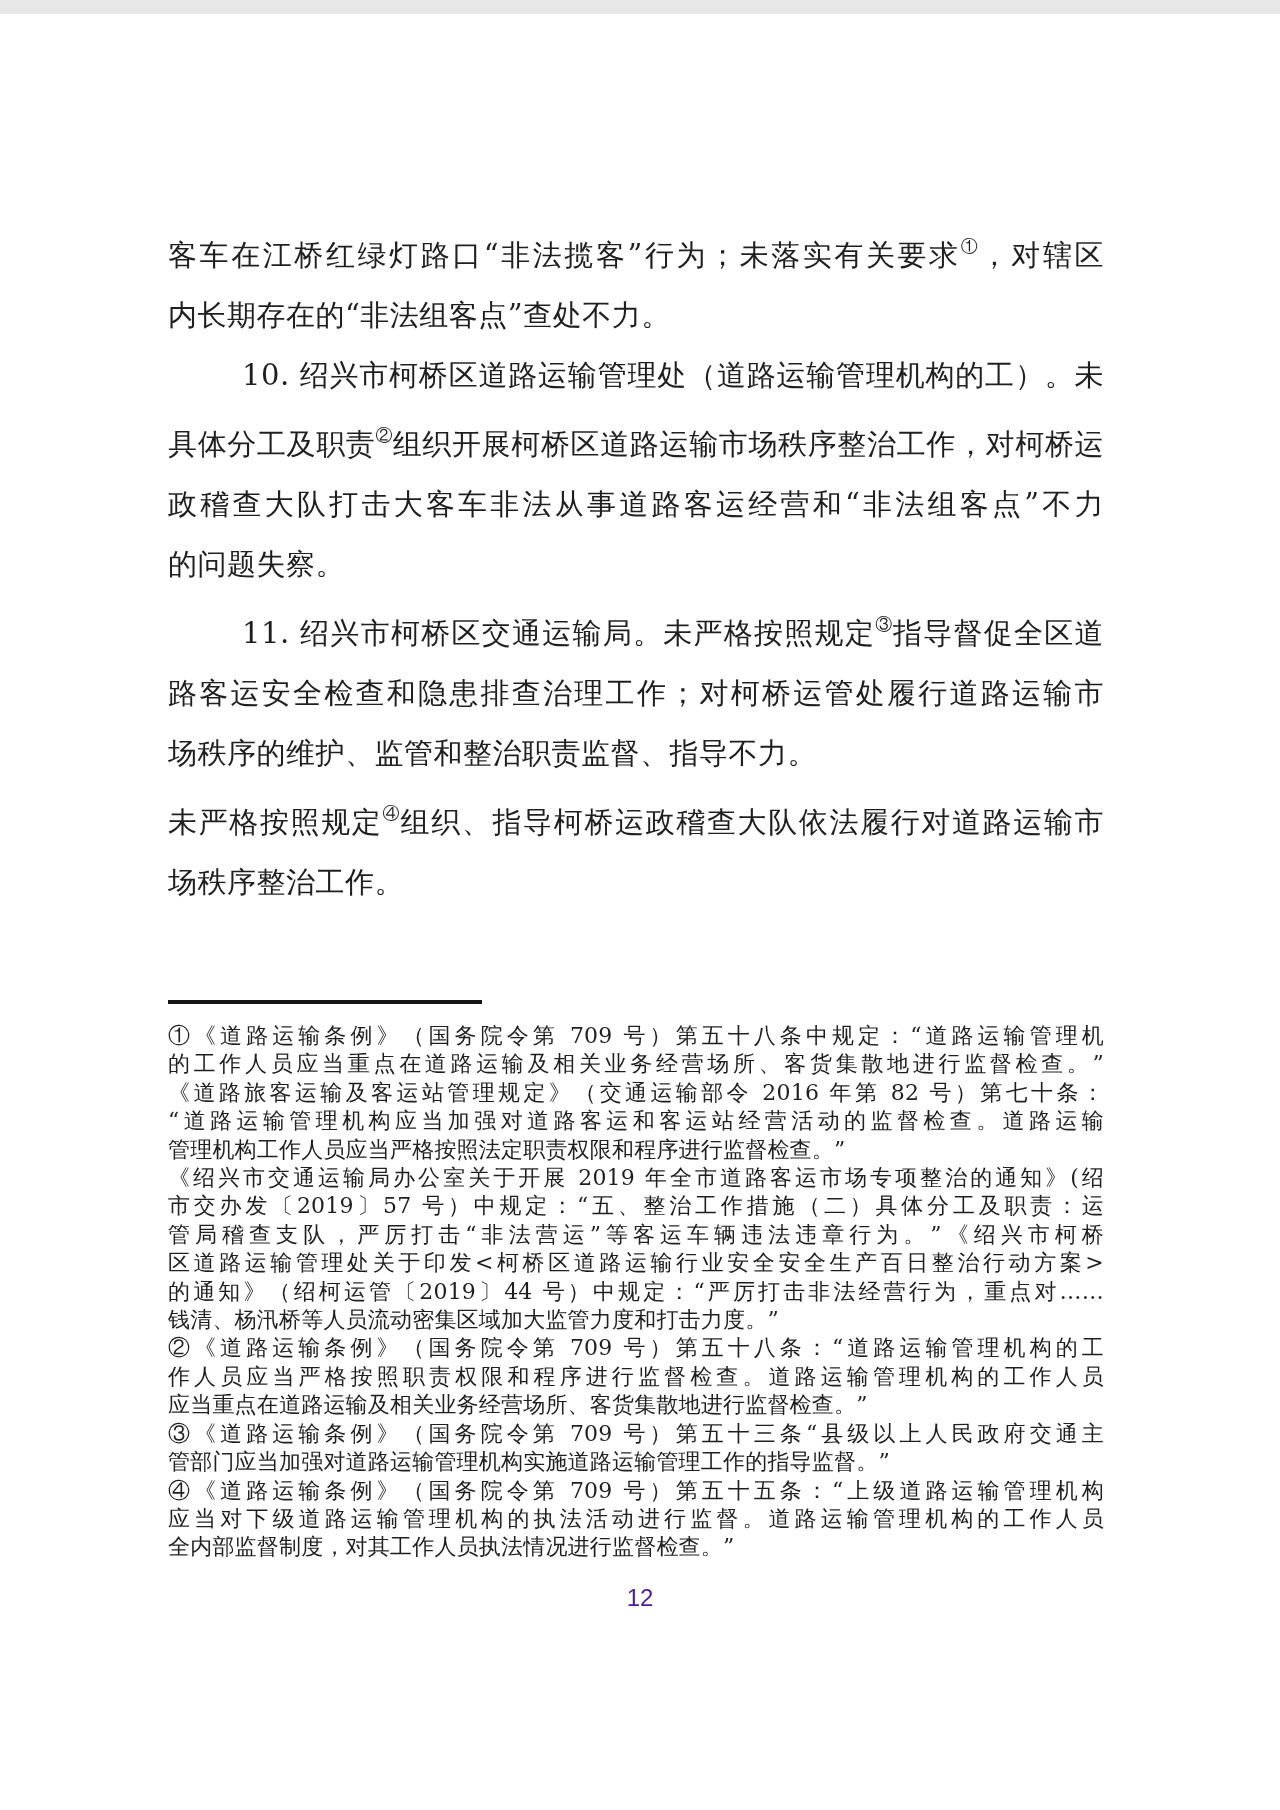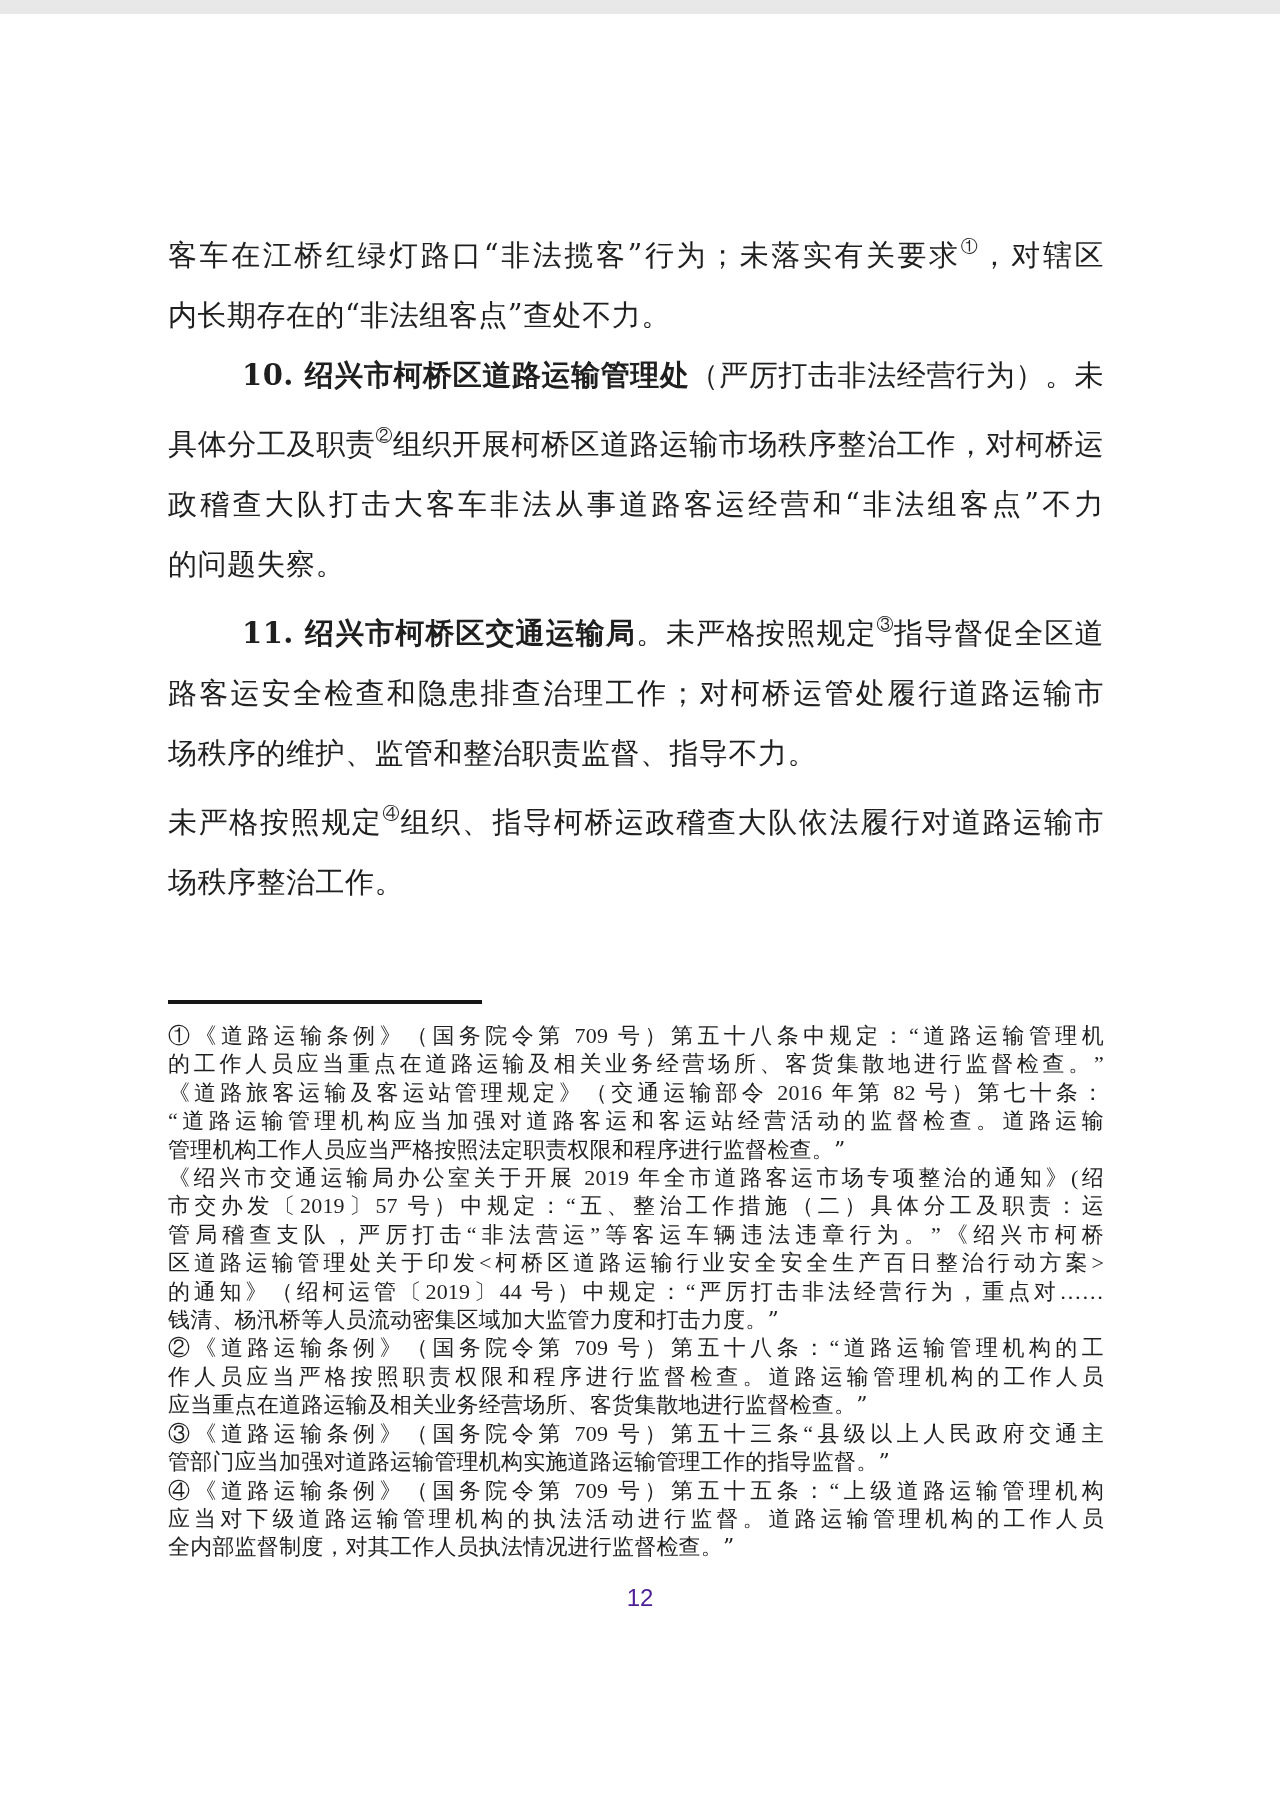--- a/index.html
+++ b/index.html
@@ -20,21 +20,21 @@
     left: 168px;
     top: 202px;
     width: 936px;
     font-size: 29px;
     line-height: 60px;
     letter-spacing: 0.5px;
   }
   .bline { white-space: normal; }
   .bline.fill { text-align: justify; text-align-last: justify; }
   .bline.indent { text-indent: 74px; }
-  .b { font-weight: 700; }
+  .b { font-weight: 400; }
   .sup {
     font-size: 17px;
     vertical-align: 13px;
     letter-spacing: 0;
   }
   
   .fnrule {
     position: absolute;
     left: 168px;
     top: 986px;
@@ -45,41 +45,41 @@
   
   .footnotes {
     position: absolute;
     left: 168px;
     top: 1008px;
     width: 936px;
     font-size: 22px;
     line-height: 28.4px;
     letter-spacing: 0.2px;
   }
-  .fline.fill { text-align: justify; text-align-last: justify; font-family: Liberation Serif, serif; }
+  .fline.fill { text-align: justify; text-align-last: justify; }
   
   .pagenum {
     position: absolute;
     top: 1570px;
     left: 0;
     width: 100%;
     text-align: center;
     font-size: 24px;
     font-family: Liberation Sans, sans-serif;
     color: #4c1d95;
   }
 </style>
 </head>
 <body>
 
 <div class="page">
   <div class="body-text">
       <div class="bline fill"><span>客车在江桥红绿灯路口“非法揽客”行为；未落实有关要求</span><span class="sup">①</span><span>，对辖区</span></div>
       <div class="bline"><span>内长期存在的“非法组客点”查处不力。</span></div>
-      <div class="bline fill indent"><span class="b">10. 绍兴市柯桥区道路运输管理处</span><span>（严厉打击非法经营行为）。未</span></div>
+      <div class="bline fill indent"><span class="b">10. 绍兴市柯桥区道路运输管理处</span><span>（道路运输管理机构的工）。未</span></div>
       <div class="bline fill"><span>具体分工及职责</span><span class="sup">②</span><span>组织开展柯桥区道路运输市场秩序整治工作，对柯桥运</span></div>
       <div class="bline fill"><span>政稽查大队打击大客车非法从事道路客运经营和“非法组客点”不力</span></div>
       <div class="bline"><span>的问题失察。</span></div>
       <div class="bline fill indent"><span class="b">11. 绍兴市柯桥区交通运输局</span><span>。未严格按照规定</span><span class="sup">③</span><span>指导督促全区道</span></div>
       <div class="bline fill"><span>路客运安全检查和隐患排查治理工作；对柯桥运管处履行道路运输市</span></div>
       <div class="bline"><span>场秩序的维护、监管和整治职责监督、指导不力。</span></div>
       <div class="bline fill"><span>未严格按照规定</span><span class="sup">④</span><span>组织、指导柯桥运政稽查大队依法履行对道路运输市</span></div>
       <div class="bline"><span>场秩序整治工作。</span></div>
     </div>
   <div class="fnrule"></div>

